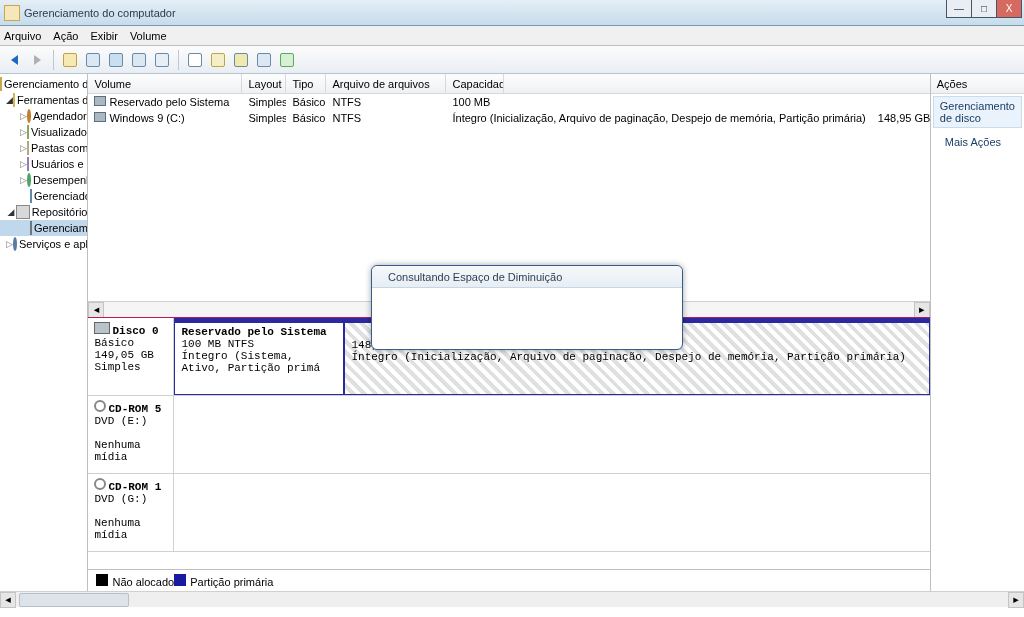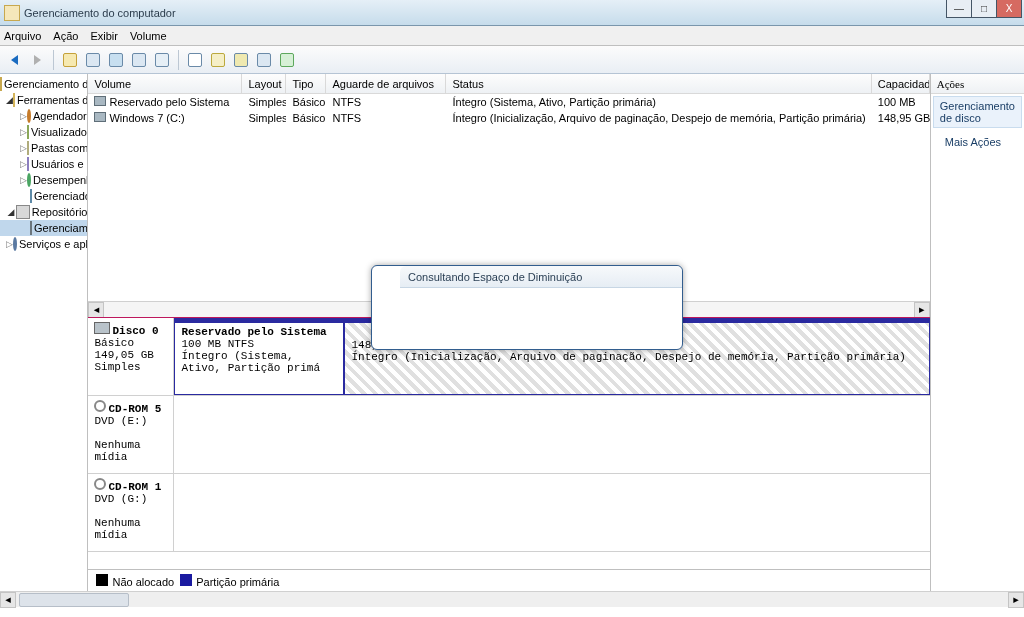--- a/index.html
+++ b/index.html
@@ -55,35 +55,35 @@
   
   .diskmap{flex:1;overflow:hidden;border-top:1px solid #be185d;font-family:Liberation Mono, monospace;}
   .drow{display:flex;border-bottom:1px solid #d0d0d0;}
   .drow .info{width:86px;border-right:1px solid #d0d0d0;padding:4px 6px;background:#fff;}
   .drow .parts{flex:1;display:flex;position:relative;background:#fff;}
   .diskicon{width:16px;height:12px;background:#b9c3ca;border:1px solid #666;display:inline-block;margin-right:2px;}
   .cdicon{width:12px;height:12px;border:2px solid #888;border-radius:50%;display:inline-block;margin-right:2px;}
   .part{border:1px solid #2a2aa0;border-top-width:5px;padding:3px 6px;font-size:11px;overflow:hidden;}
   .hatched{background:repeating-linear-gradient(45deg,#fff,#fff 4px,#e0e0e0 4px,#e0e0e0 8px);}
   
-  .legend{height:22px;border-top:1px solid #bfbfbf;display:flex;align-items:center;padding:0 8px;gap:6px;}
+  .legend{height:22px;border-top:1px solid #bfbfbf;display:flex;align-items:center;padding:0 8px;}
   .legbox{width:12px;height:12px;display:inline-block;margin-right:4px;}
   
   .rightpane{width:110px;background:#fff;}
-  .rphead{height:20px;background:linear-gradient(#fdfdfd,#eef1f4);border-bottom:1px solid #d9d9d9;display:flex;align-items:center;padding:0 6px;font-weight:normal;font-family:Liberation Serif, serif;}
+  .rphead{height:20px;background:linear-gradient(#fdfdfd,#eef1f4);border-bottom:1px solid #d9d9d9;display:flex;align-items:center;padding:0 6px;font-weight:normal;}
   .rpsub{background:#eaf2fb;border:1px solid #c9dcee;margin:2px;padding:3px 6px;color:#1a3e66;}
   .rpitem{padding:6px 14px;color:#1a3e66;}
   
   .bottomscroll{height:16px;background:#efefef;border-top:1px solid #d0d0d0;display:flex;align-items:center;}
   .bottomscroll .arrow{width:16px;height:16px;background:#e6e6e6;border:1px solid #c4c4c4;display:flex;align-items:center;justify-content:center;}
   .bottomscroll .thumb{width:110px;height:14px;background:#dde3ea;border:1px solid #b6bec8;margin-left:3px;border-radius:2px;}
   .bottomscroll .track{flex:1;}
   
   .dialog{position:absolute;left:371px;top:265px;width:312px;height:85px;background:#fff;border:1px solid #325d8e;border-radius:6px;box-shadow:0 0 6px rgba(0,0,0,0.35);z-index:10;}
-  .dlgtitle{height:22px;background:linear-gradient(#f7f9fb,#e6edf4);border-bottom:1px solid #c7d6e4;border-radius:6px 6px 0 0;display:flex;align-items:center;padding:0 8px;color:#2a3f54;margin-left:28px;}
+  .dlgtitle{height:22px;background:linear-gradient(#f7f9fb,#e6edf4);border-bottom:1px solid #c7d6e4;border-radius:6px 6px 0 0;display:flex;align-items:center;padding:0 16px;color:#2a3f54;}
   .dlgbody{display:flex;padding:8px 10px;gap:10px;align-items:flex-start;}
   .dlgicon{width:30px;height:30px;border:2px solid #c63030;border-radius:50%;display:flex;align-items:center;justify-content:center;flex-shrink:0;}
   .dlgicon-inner{width:4px;height:12px;background:#c63030;position:relative;}
   .dlgicon-inner:before,.dlgicon-inner:after{content:"";position:absolute;width:4px;height:4px;background:#c63030;border-radius:50%;}
   .dlgtext{font-size:11px;color:#333;}
 </style>
 </head>
 <body>
 
 <div class="titlebar">
@@ -201,36 +201,34 @@
         <span>Serviços e aplicativos</span>
       </div>
   </div>
 
   <div class="centerpane">
 
     <div class="table-head">
       <div class="th" style="width:154px">Volume</div>
       <div class="th" style="width:44px">Layout</div>
       <div class="th" style="width:40px">Tipo</div>
-      <div class="th" style="width:120px">Aguarde de arquivos</div>
-      <div class="th" style="flex:1">Status</div>
+      <div class="th" style="width:120px">Arquivo de arquivos</div>
       <div class="th" style="width:58px">Capacidad</div>
     </div>
     <div class="upper-list">
       <div class="tbody">
         <div class="trow">
           <div class="td" style="width:154px"><span class="hddicon"></span><span>Reservado pelo Sistema</span></div>
           <div class="td" style="width:44px">Simples</div>
           <div class="td" style="width:40px">Básico</div>
           <div class="td" style="width:120px">NTFS</div>
-          <div class="td" style="flex:1">Íntegro (Sistema, Ativo, Partição primária)</div>
           <div class="td" style="width:58px;text-align:left">100 MB</div>
         </div>
         <div class="trow">
-          <div class="td" style="width:154px"><span class="hddicon"></span><span>Windows 7 (C:)</span></div>
+          <div class="td" style="width:154px"><span class="hddicon"></span><span>Windows 9 (C:)</span></div>
           <div class="td" style="width:44px">Simples</div>
           <div class="td" style="width:40px">Básico</div>
           <div class="td" style="width:120px">NTFS</div>
           <div class="td" style="flex:1">Íntegro (Inicialização, Arquivo de paginação, Despejo de memória, Partição primária)</div>
           <div class="td" style="width:58px;text-align:left">148,95 GB</div>
         </div>
       </div>
       <div class="hscroll">
         <div class="arrow">◂</div>
         <div class="track"></div>

